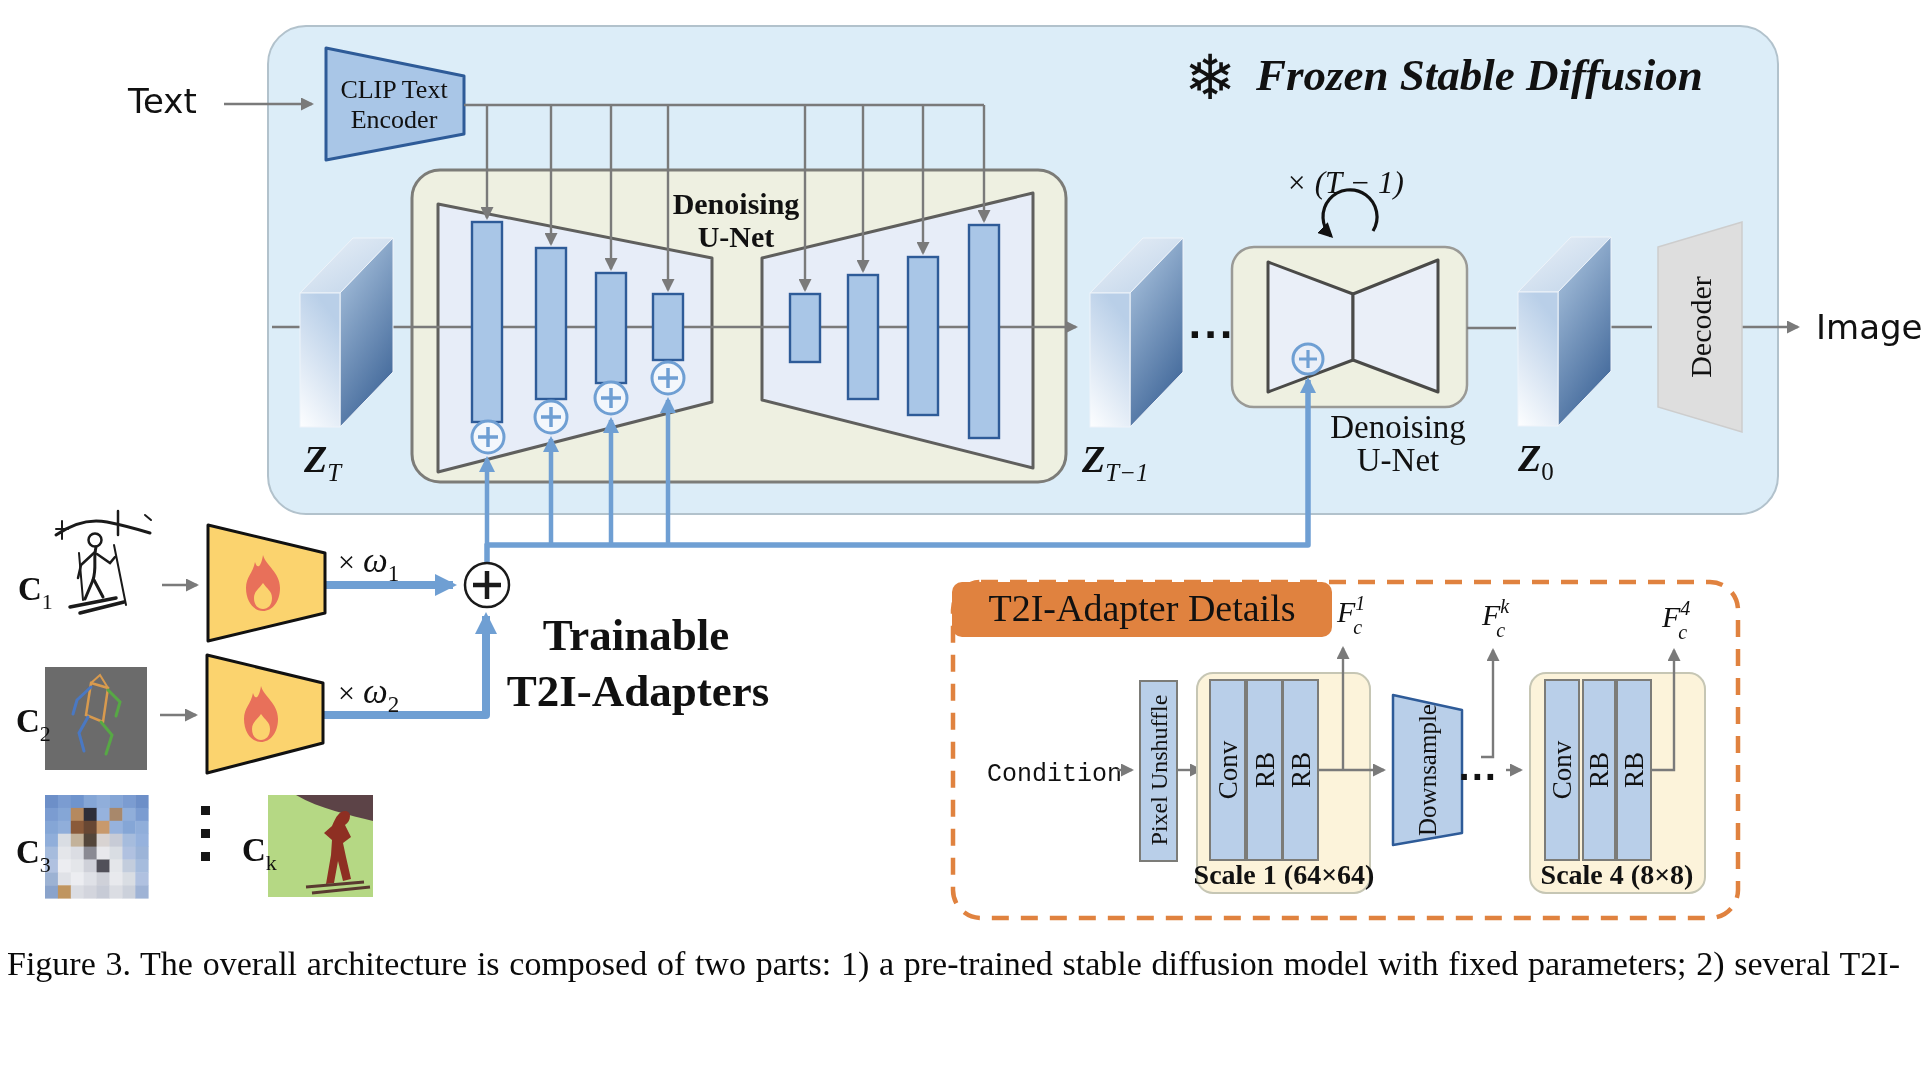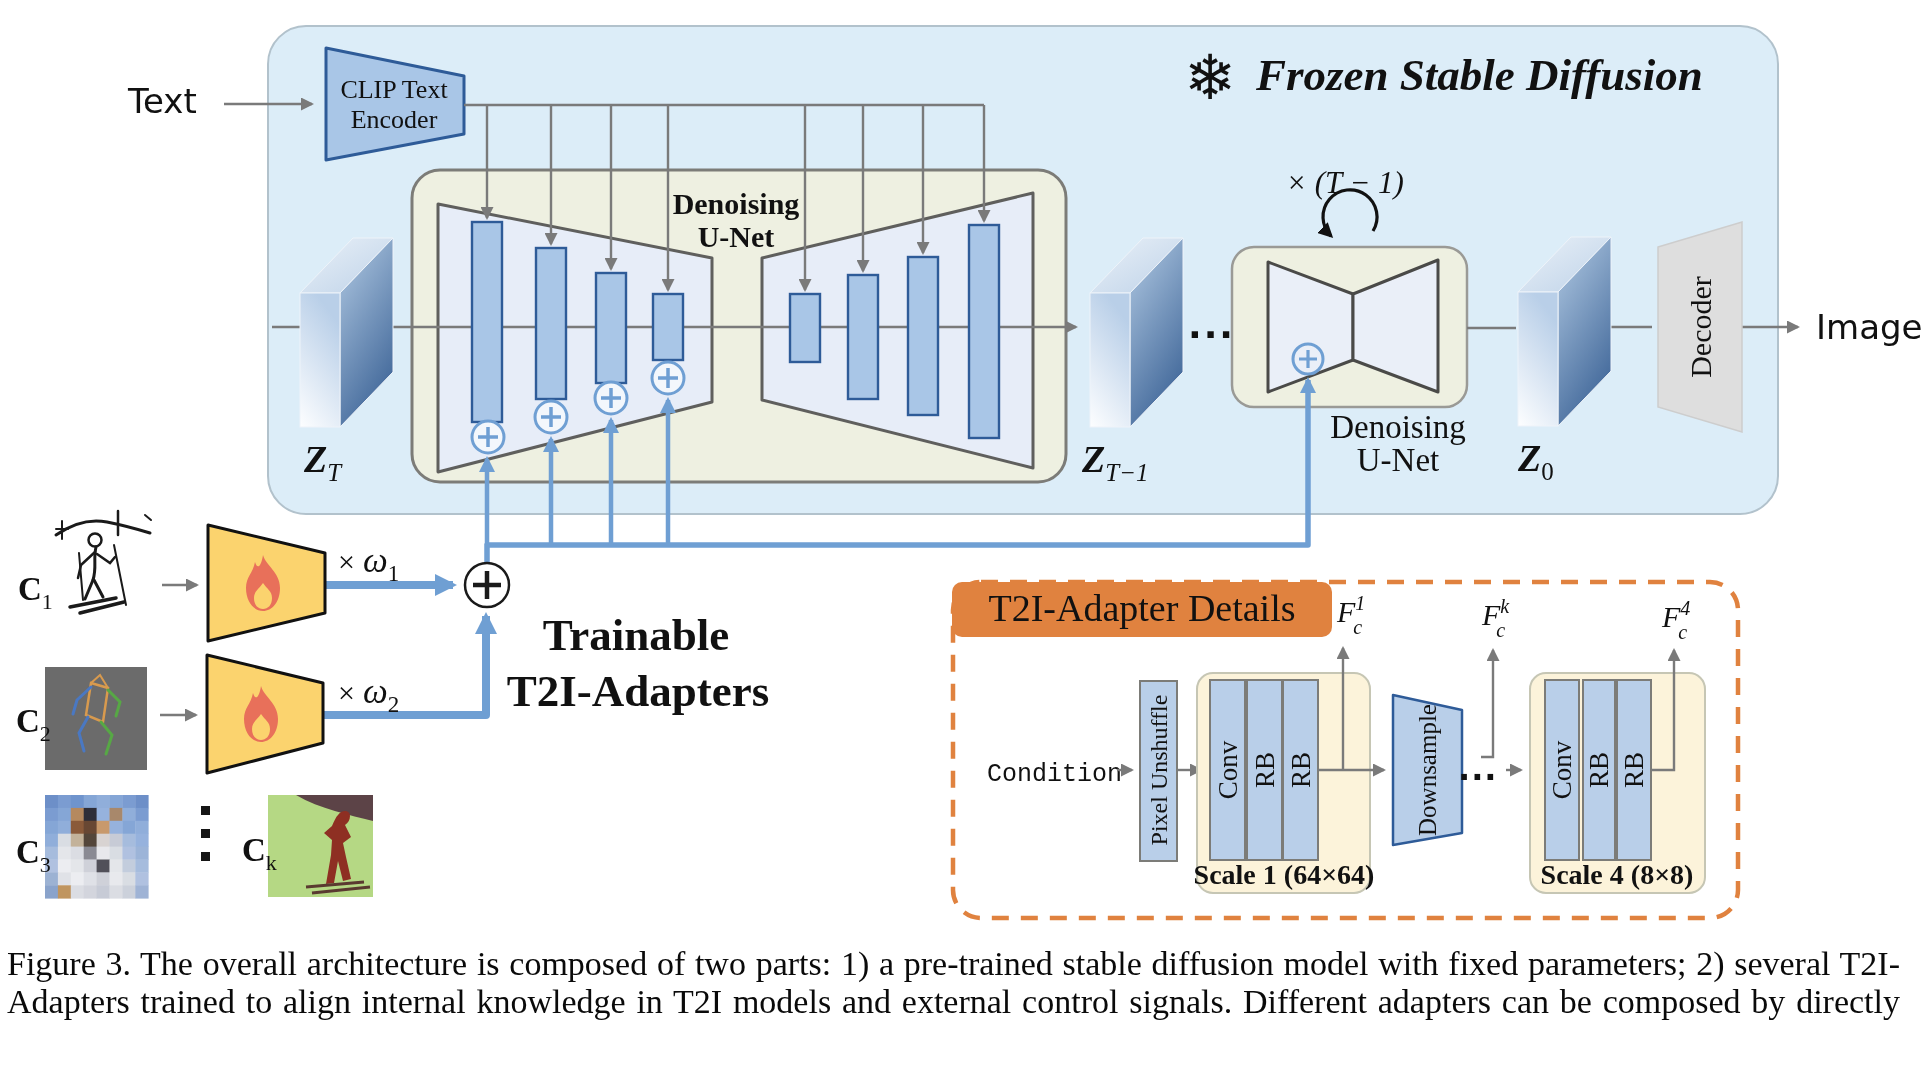--- a/index.html
+++ b/index.html
@@ -341,15 +341,14 @@
   <path d="M1651 770 H1674 V650" stroke="#7a7a7a" stroke-width="2.4" fill="none" marker-end="url(#mg)"></path>
 
   <text x="1337" y="622" font-style="italic"><tspan font-size="30">F</tspan><tspan font-size="20" dy="-12">1</tspan><tspan font-size="20" dy="24" dx="-12">c</tspan></text>
   <text x="1482" y="625" font-style="italic"><tspan font-size="30">F</tspan><tspan font-size="20" dy="-12">k</tspan><tspan font-size="20" dy="24" dx="-13">c</tspan></text>
   <text x="1662" y="627" font-style="italic"><tspan font-size="30">F</tspan><tspan font-size="20" dy="-12">4</tspan><tspan font-size="20" dy="24" dx="-12">c</tspan></text>
 </svg>
 
 
 <div id="caption">
   <div class="cl just">Figure 3. The overall architecture is composed of two parts: 1) a pre-trained stable diffusion model with fixed parameters; 2) several T2I-</div>
-  <div class="cl just">Adapters trained to align internal knowledge in T2I models and external control signals. Different adapters can be composed by directly</div>
 </div>
 </div>
 
 </body></html>

